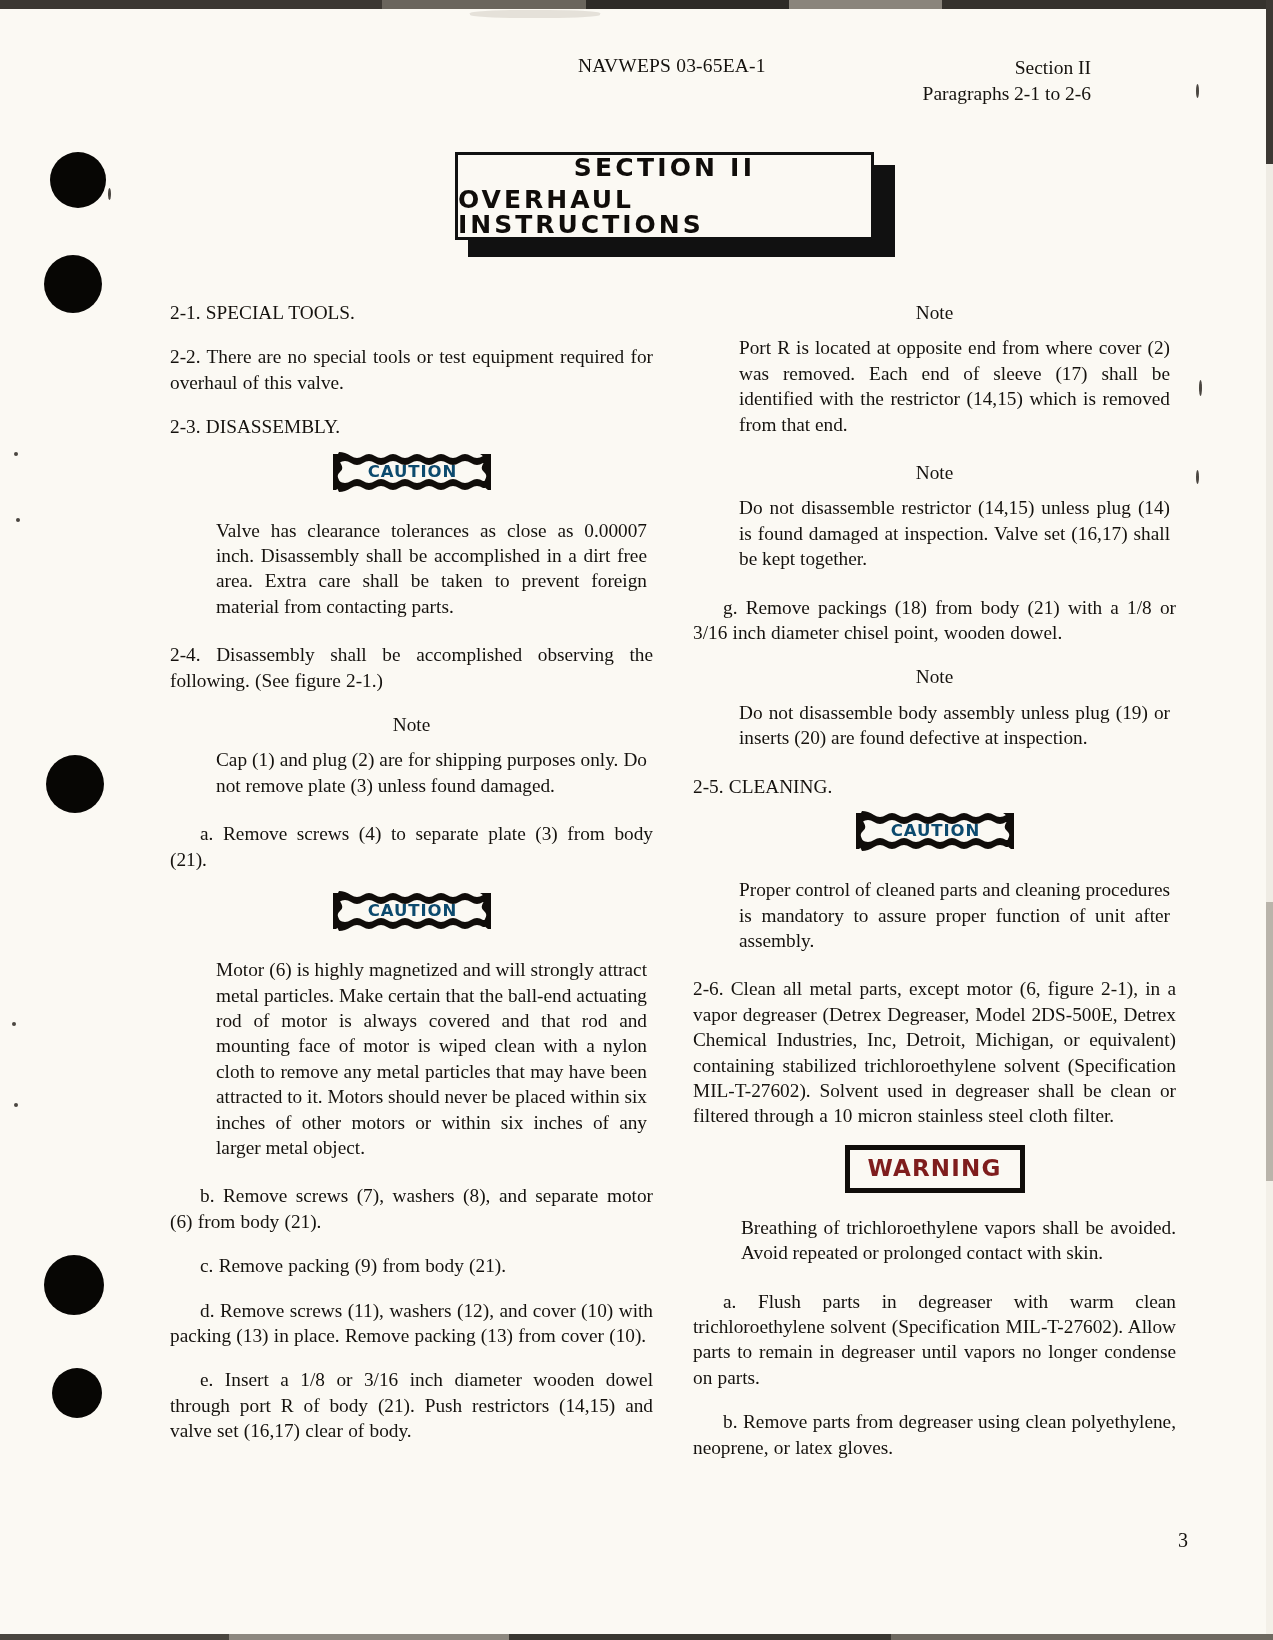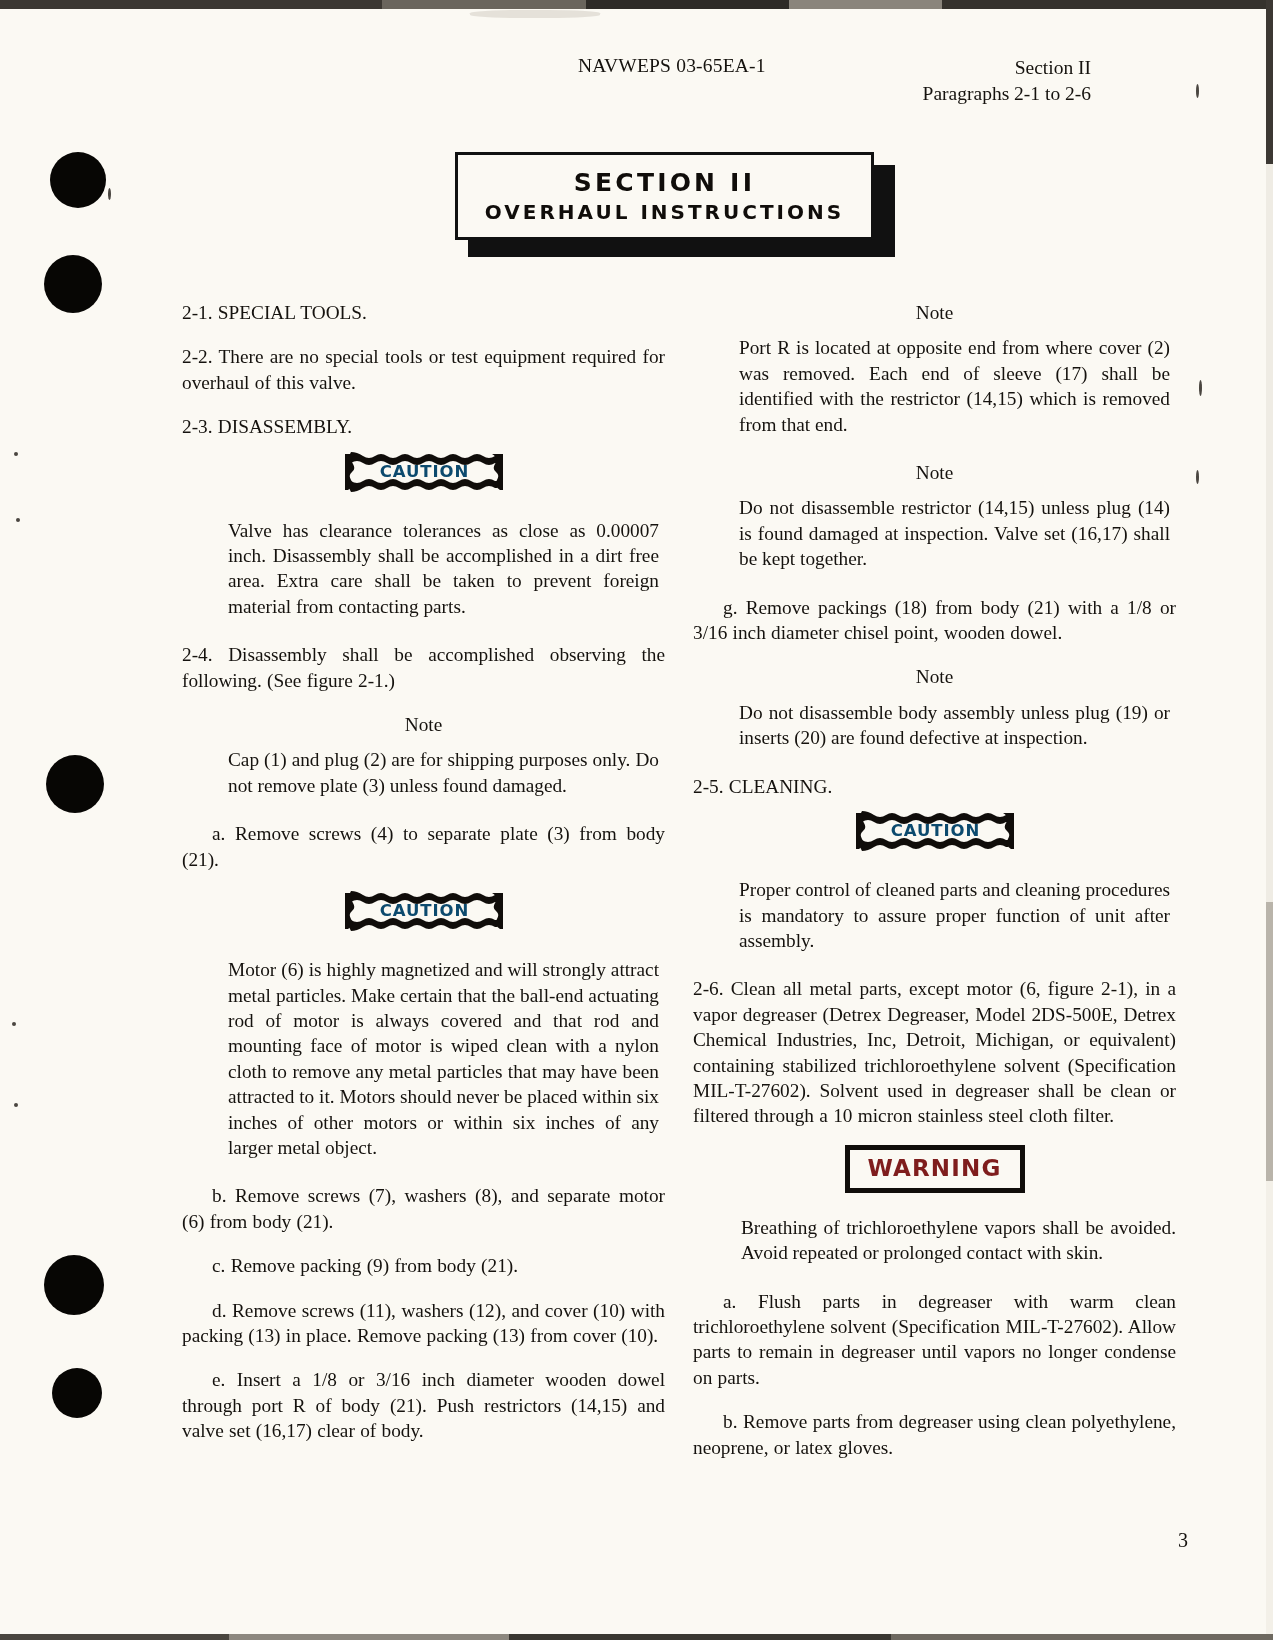--- a/index.html
+++ b/index.html
@@ -72,31 +72,31 @@
     display: flex; flex-direction: column;
     align-items: center; justify-content: center;
   }
   .banner-line {
     font-family: "DejaVu Sans", sans-serif;
     font-weight: bold;
     color: #100d0a;
     line-height: 1.0;
   }
   .banner-line.l1 { font-size: 25px; letter-spacing: 3.2px; margin-bottom: 7px; }
-  .banner-line.l2 { font-size: 20px; letter-spacing: 3.0px; }
+  .banner-line.l2 { font-size: 25px; letter-spacing: 3.0px; }
 
   
   .col {
     position: absolute;
     top: 300px;
     width: 483px;
     font-size: 19.3px;
     line-height: 25.4px;
   }
-  .col-left  { left: 170px; margin-left: 12px; }
+  .col-left  { left: 170px; }
   .col-right { left: 693px; }
 
   p.b {
     margin: 0 0 23px 0;
     text-align: justify;
     text-justify: inter-word;
     word-spacing: 0.5px;
   }
   p.b.tight { margin-bottom: 19px; }
   p.b.last { margin-bottom: 0; }

